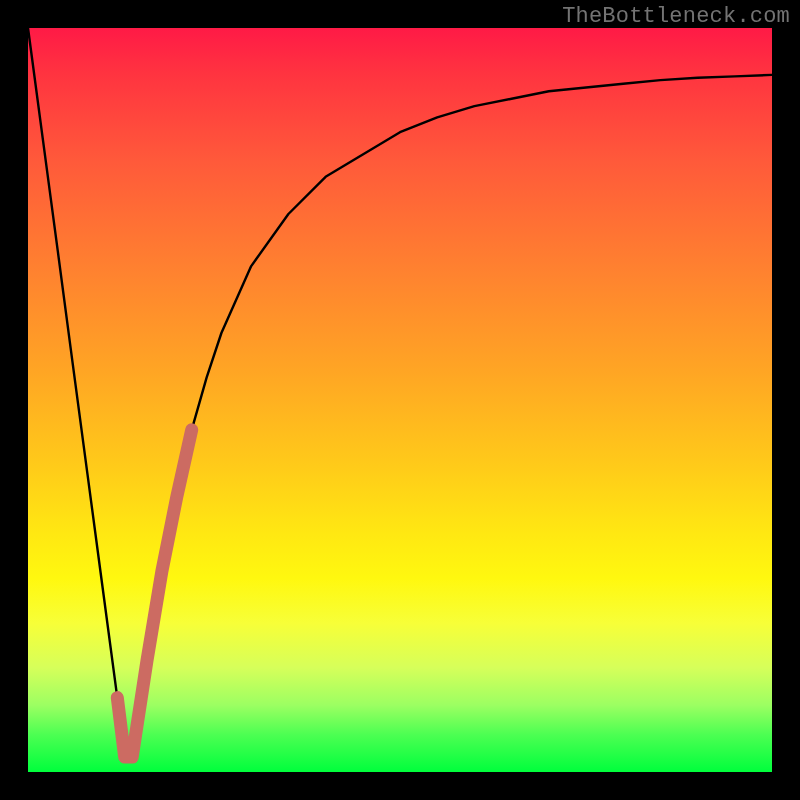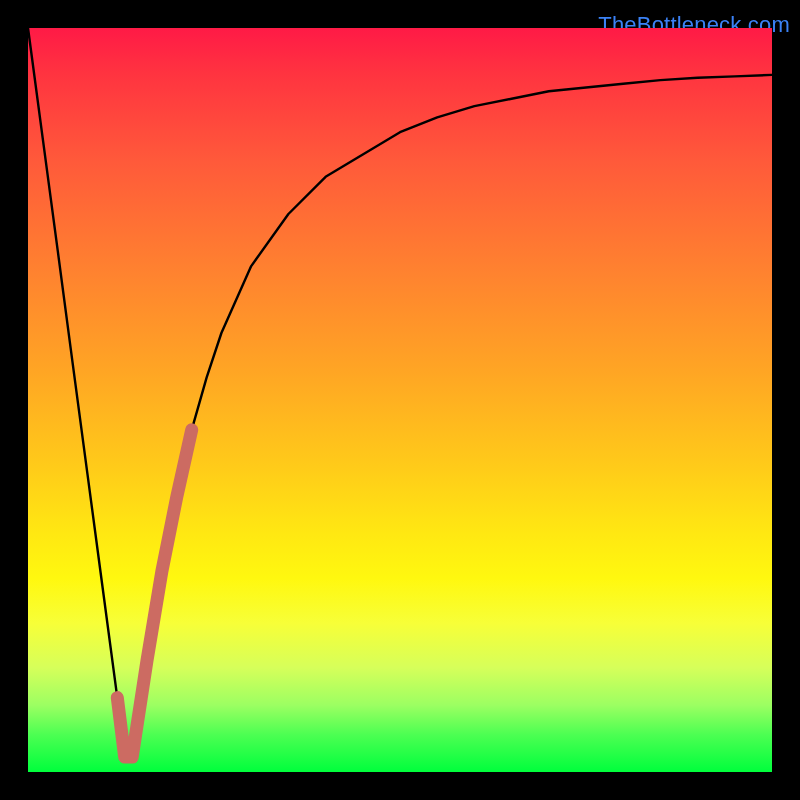--- a/index.html
+++ b/index.html
@@ -35,26 +35,27 @@
       #fff80f 74%,
       #f7ff38 80%,
       #d6ff5a 86%,
       #9cff62 91%,
       #4cff52 95%,
       #00ff3c 100%
     );
   }
   .watermark {
     position: absolute;
-    top: 12px;
+    top: 4px;
     right: 10px;
-    color: #3b82f6;
+    color: #737373;
     font-size: 22px;
     letter-spacing: 0.2px;
     user-select: none;
+    font-family: Liberation Mono, monospace;
   }
   svg.curves {
     position: absolute;
     left: 0;
     top: 0;
     width: 744px;
     height: 744px;
     overflow: visible;
   }
 </style>

